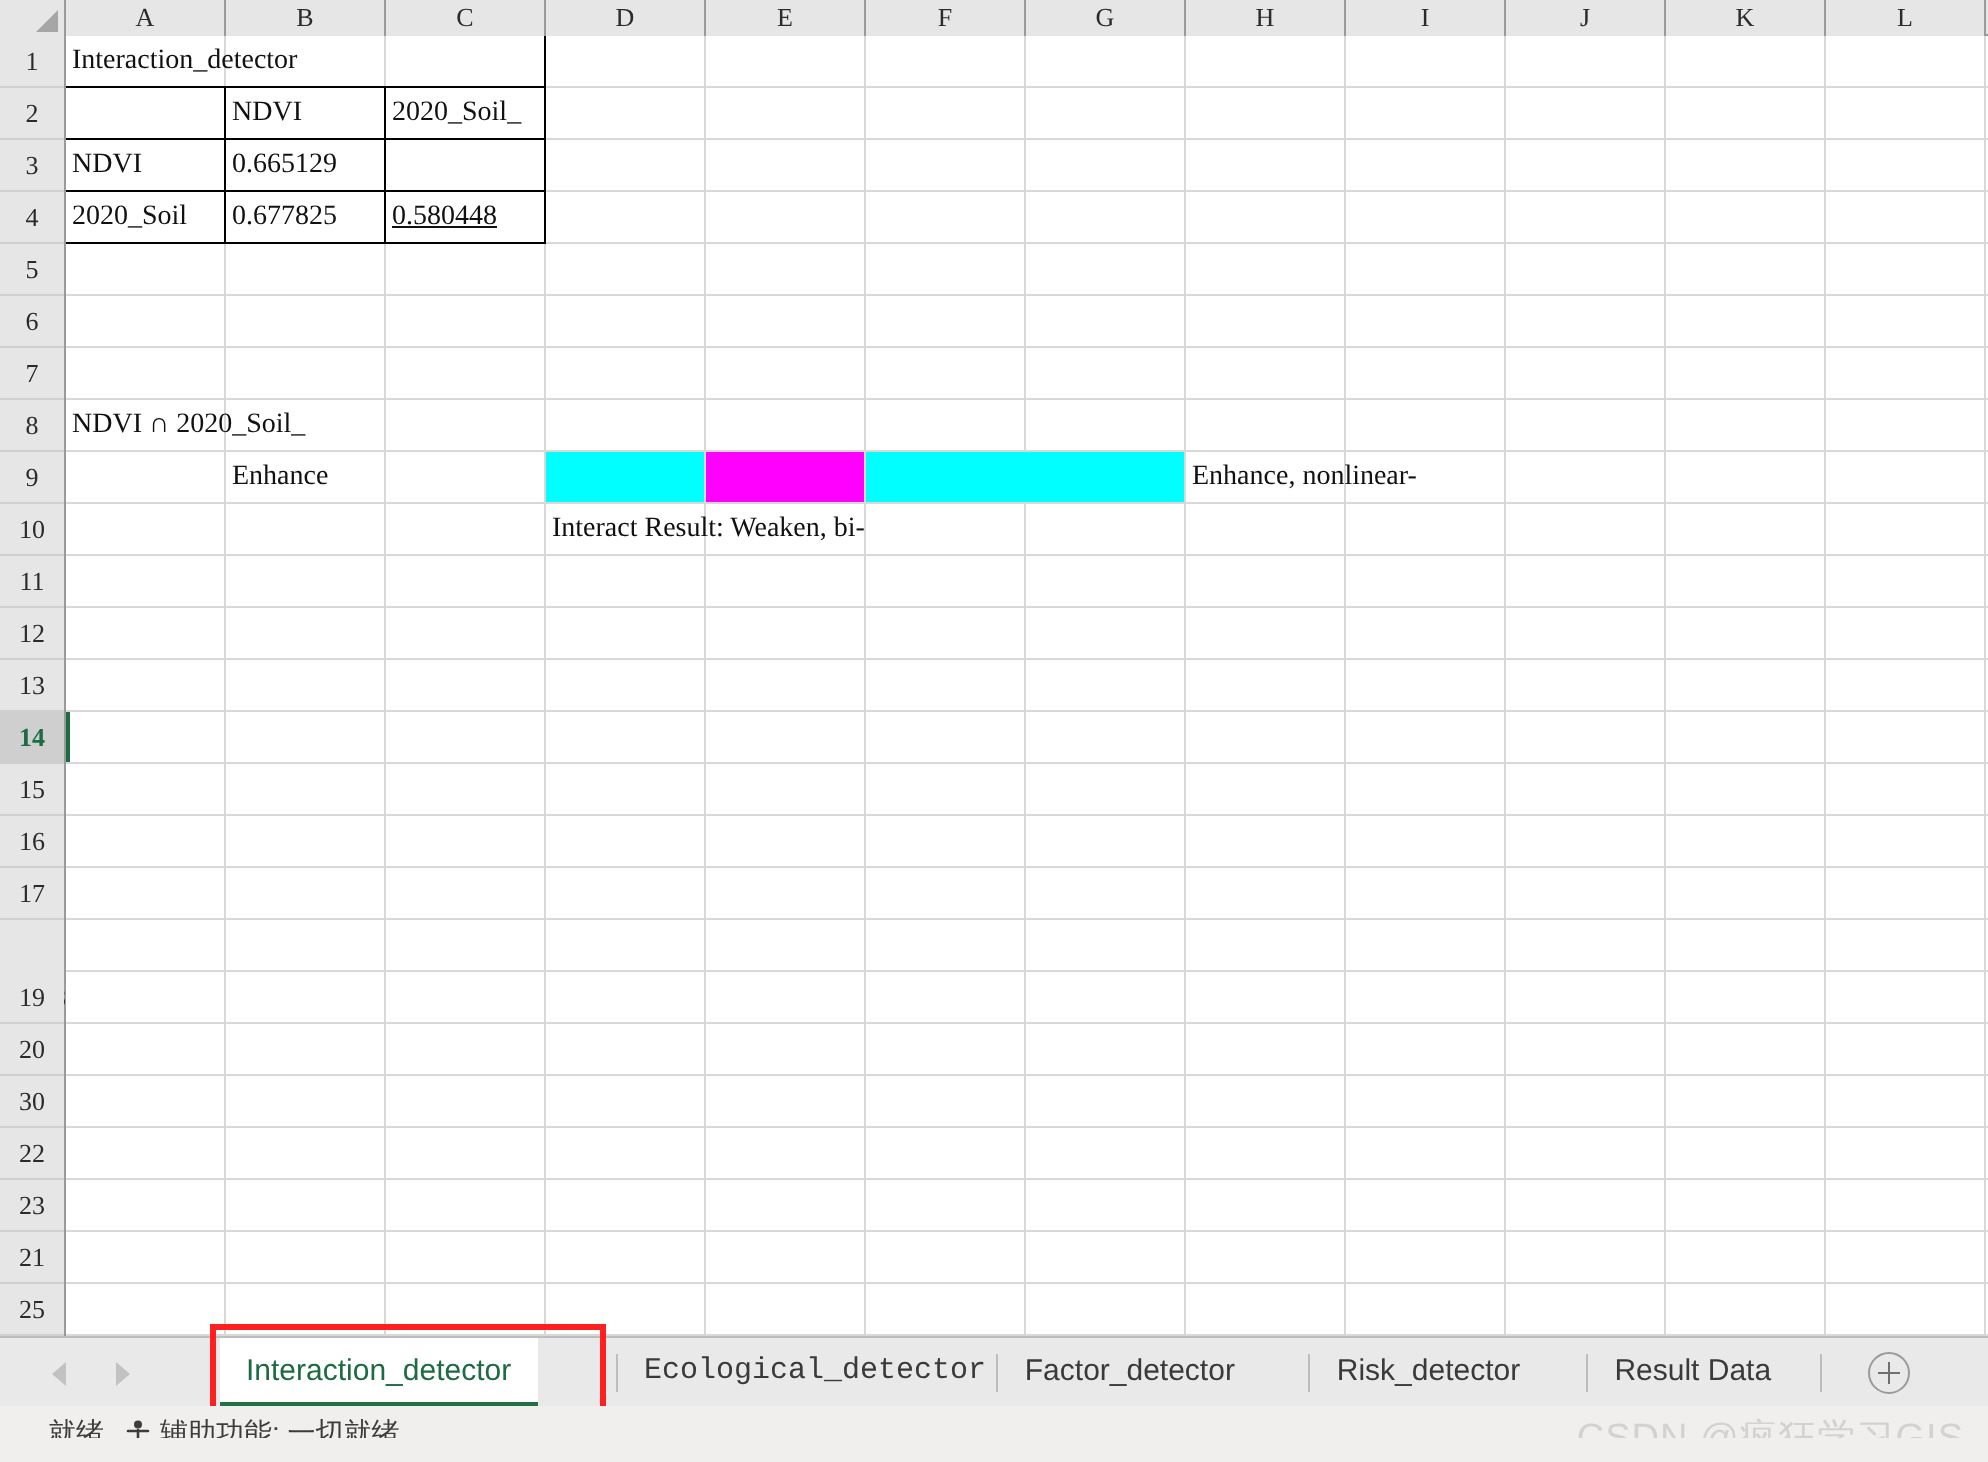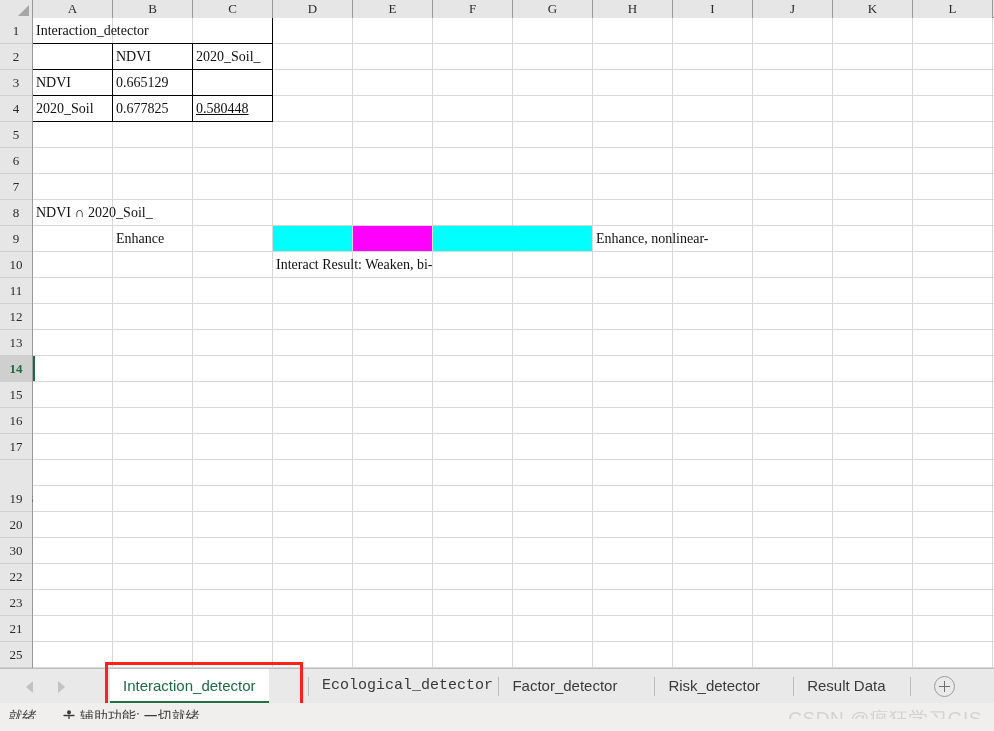--- a/index.html
+++ b/index.html
@@ -227,21 +227,21 @@
         <div class="tabsep" style="left: 793.2px;"></div>
         <div class="tab" style="left: 794.2px;">Result Data</div>
         <div class="tabsep" style="left: 910.2px;"></div>
       </div>
     <div class="addsheet" style="left:934px;"></div>
   </div>
 
   <div class="redbox" style="left:105px; top:662px; width:198px; height:47px;"></div>
 
   <div class="statusbar">
-    <div class="status-txt" style="left:7px;font-style:italic;">就绪</div>
+    <div class="status-txt" style="left:24px;">就绪</div>
     <svg class="acc-icon" viewBox="0 0 14 15">
       <circle cx="7" cy="2.2" r="2" fill="#3c3c3c"></circle>
       <path d="M2 5.5 L12 5.5 M7 5 L7 9.5 M7 9.5 L4 14 M7 9.5 L10 14" stroke="#3c3c3c" stroke-width="1.3" fill="none" stroke-linecap="round"></path>
     </svg>
     <div class="status-txt" style="left:80px;">辅助功能: 一切就绪</div>
     <div class="watermark">CSDN @疯狂学习GIS</div>
   </div>
 
   <div class="hscroll-track">
     

